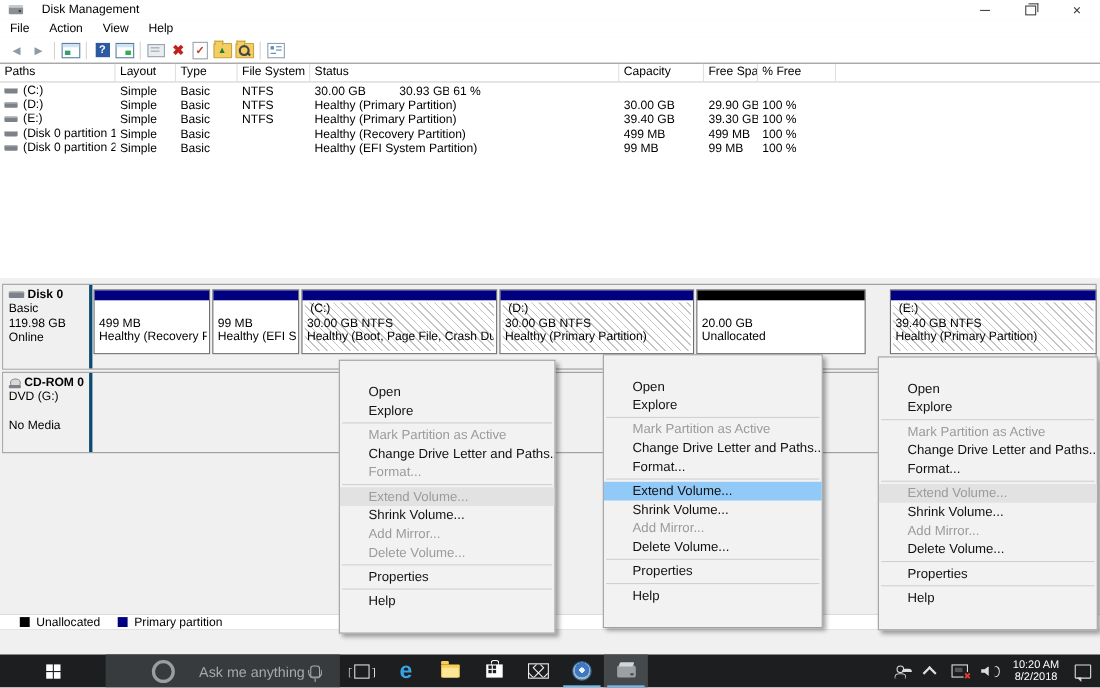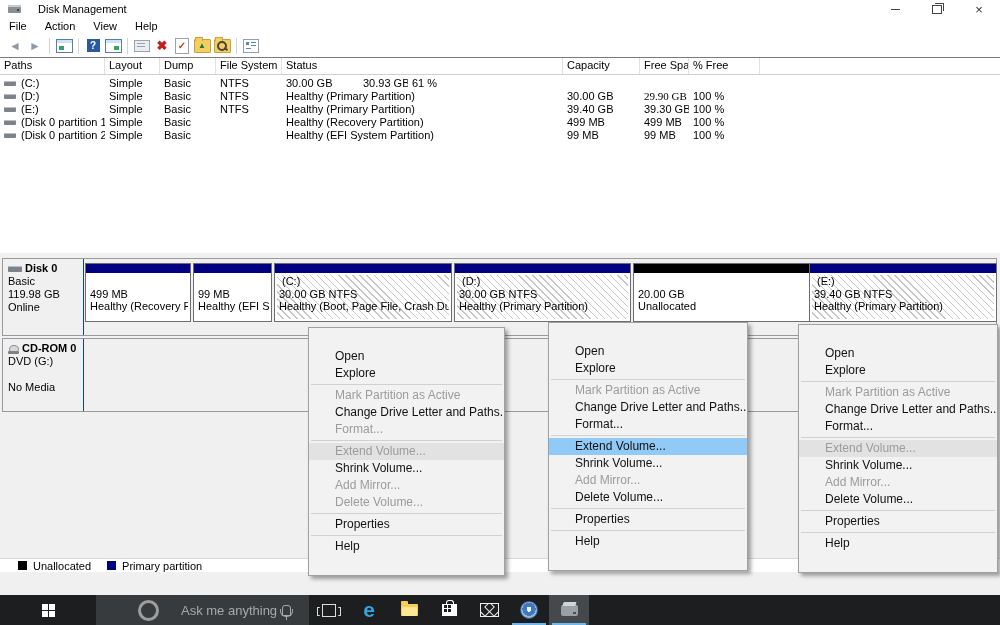--- a/index.html
+++ b/index.html
@@ -56,21 +56,21 @@
   .vrow{display:flex;height:13px;align-items:center}
   .vc{box-sizing:border-box;padding:0 4px;white-space:nowrap;overflow:hidden}
   .vico{display:inline-block;width:12px;height:5px;background:#7c8288;border-radius:1px;box-shadow:inset 0 1px 0 #b9bfc5;margin-right:5px;vertical-align:middle}
   .vlabel{vertical-align:middle}
 
   
   .graphic{position:absolute;top:253px;left:0;right:0;height:305px;background:#f0f0f0}
   .grow{position:absolute;left:2px;right:3px;border:1px solid #9a9a9a;background:#f0f0f0;box-sizing:border-box}
   .disk-row{top:5px;height:78px}
   .cd-row{top:85px;height:74px}
-  .dlabel{position:absolute;left:0;top:0;bottom:0;width:81px;border-right:1px solid #0c4a6e;padding:3px 0 0 5px;box-sizing:border-box;line-height:13px;background:#f0f0f0}
+  .dlabel{position:absolute;left:0;top:0;bottom:0;width:81px;border-right:3px solid #0c4a6e;padding:3px 0 0 5px;box-sizing:border-box;line-height:13px;background:#f0f0f0}
   .dlabel .bold{font-weight:bold}
   .dico{display:inline-block;width:14px;height:6px;background:#7c8288;border-radius:1px;box-shadow:inset 0 1px 0 #b9bfc5;margin-right:3px;vertical-align:middle}
   .cdico{display:inline-block;width:11px;height:9px;position:relative;margin-right:3px;vertical-align:middle}
   .cdico::before{content:"";position:absolute;top:0;left:1px;width:8px;height:6px;border-radius:50%;background:#d7dadd;border:1px solid #8a8f94}
   .cdico::after{content:"";position:absolute;left:0;bottom:0;width:11px;height:3px;background:#7c8288;border-radius:1px}
   .part{position:absolute;top:4px;height:59px;border:1px solid #6e6e6e;background:#fff;box-sizing:border-box}
   .pbar{position:absolute;top:0;left:0;right:0;height:9px}
   .pbody{position:absolute;left:2px;right:2px;top:11px;bottom:2px}
   .part.hatched .pbody{background:repeating-linear-gradient(45deg,#ffffff 0px,#ffffff 4px,#c4c4c4 4px,#c4c4c4 5px)}
   .plines{position:absolute;left:4px;right:2px;top:11px;line-height:12.5px;white-space:nowrap;overflow:hidden}
@@ -200,21 +200,21 @@
     <div class="tsep"></div>
     <div class="tico properties">
       <div class="ico-props"></div>
     </div>
   </div>
 
 <div class="vlist">
   <div class="vhead">
       <div class="vh" style="width: 105px;">Paths</div>
       <div class="vh" style="width: 55px;">Layout</div>
-      <div class="vh" style="width: 56px;">Dump</div>
+      <div class="vh" style="width: 56px;">Type</div>
       <div class="vh" style="width: 66px;">File System</div>
       <div class="vh" style="width: 281px;">Status</div>
       <div class="vh" style="width: 77px;">Capacity</div>
       <div class="vh" style="width: 49px;">Free Spa...</div>
       <div class="vh" style="width: 71px;">% Free</div>
     </div>
   <div class="vrows">
       <div class="vrow">
         <div class="vc" style="width: 105px;"><div class="vico"></div><span class="vlabel">(C:)</span></div>
         <div class="vc" style="width: 55px;">Simple</div>
@@ -224,21 +224,21 @@
         <div class="vc" style="width: 49px;">30.93 GB</div>
         <div class="vc" style="width: 71px;">61 %</div>
       </div>
       <div class="vrow">
         <div class="vc" style="width: 105px;"><div class="vico"></div><span class="vlabel">(D:)</span></div>
         <div class="vc" style="width: 55px;">Simple</div>
         <div class="vc" style="width: 56px;">Basic</div>
         <div class="vc" style="width: 66px;">NTFS</div>
         <div class="vc" style="width: 281px;">Healthy (Primary Partition)</div>
         <div class="vc" style="width: 77px;">30.00 GB</div>
-        <div class="vc" style="width: 49px; font-family: Liberation Serif, serif;">29.90 GB</div>
+        <div class="vc" style="width: 49px;">29.90 GB</div>
         <div class="vc" style="width: 71px;">100 %</div>
       </div>
       <div class="vrow">
         <div class="vc" style="width: 105px;"><div class="vico"></div><span class="vlabel">(E:)</span></div>
         <div class="vc" style="width: 55px;">Simple</div>
         <div class="vc" style="width: 56px;">Basic</div>
         <div class="vc" style="width: 66px;">NTFS</div>
         <div class="vc" style="width: 281px;">Healthy (Primary Partition)</div>
         <div class="vc" style="width: 77px;">39.40 GB</div>
         <div class="vc" style="width: 49px;">39.30 GB</div>
@@ -305,21 +305,21 @@
         </div>
         <div class="part hatched" style="left: 451px; width: 177px;">
           <div class="pbar" style="background: rgb(0, 0, 128);"></div>
           <div class="pbody"></div>
           <div class="plines">
             <div class="pline0">(D:)</div>
             <div>30.00 GB NTFS</div>
             <div>Healthy (Primary Partition)</div>
           </div>
         </div>
-        <div class="part" style="left: 630px; width: 186px;">
+        <div class="part" style="left: 630px; width: 154px;">
           <div class="pbar" style="background: rgb(0, 0, 0);"></div>
           <div class="pbody"></div>
           <div class="plines">
             <div class="pline0">&nbsp;</div>
             <div>20.00 GB</div>
             <div>Unallocated</div>
           </div>
         </div>
         <div class="part hatched" style="left: 806px; width: 188px;">
           <div class="pbar" style="background: rgb(0, 0, 128);"></div>
@@ -440,13 +440,27 @@
       <div class="app">
         <div class="ic-mail"></div>
       </div>
       <div class="app underline">
         <div class="ic-disk-tool"></div>
       </div>
       <div class="app active underline">
         <div class="ic-disk-management"></div>
       </div>
     </div>
+  <div class="tray">
+    <div class="tray-people"></div>
+    <div class="tray-chevron"></div>
+    <div class="tray-network"></div>
+    <div style="display:flex;align-items:center">
+        <div class="tray-speaker"></div>
+        <div class="tray-wave"></div>
+      </div>
+    <div class="clock">
+      <div>10:20 AM</div>
+      <div>8/2/2018</div>
+    </div>
+    <div class="tray-action"></div>
+  </div>
 </div>
 
 </body></html>

